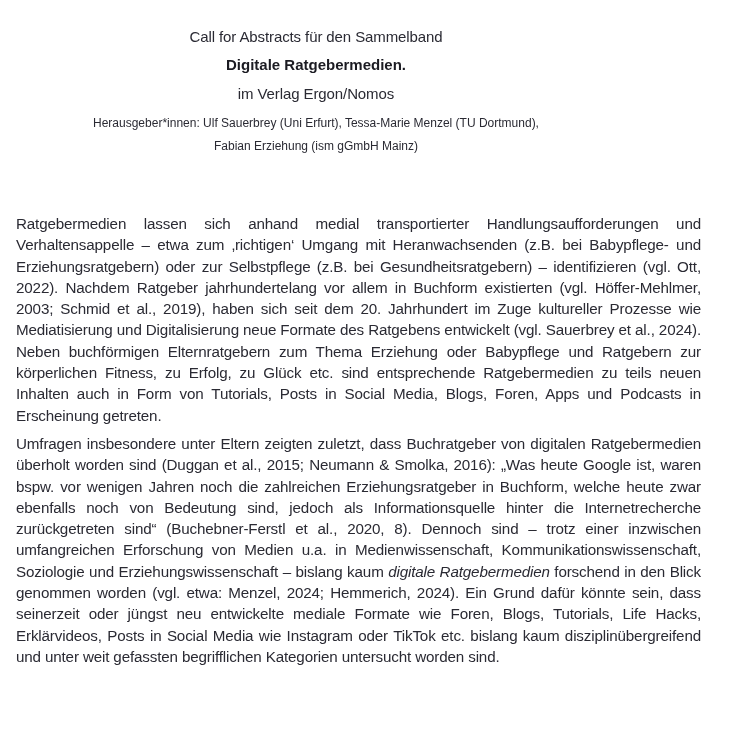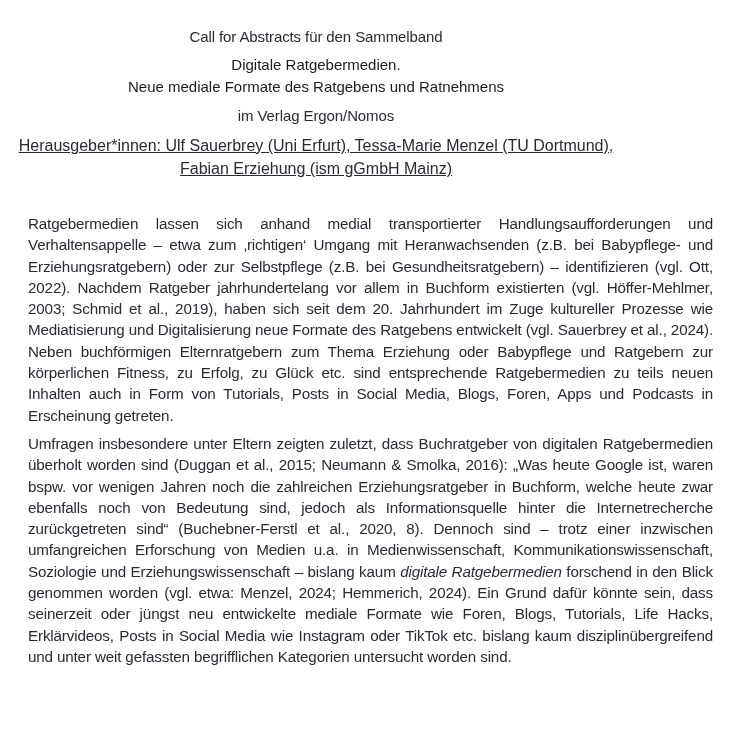--- a/index.html
+++ b/index.html
@@ -22,53 +22,51 @@
       width: 632px;
       text-align: center;
     }
     .h-line {
       font-size: 15px;
       line-height: 20px;
       letter-spacing: -0.1px;
     }
     .call { margin-bottom: 7px; }
     .title {
-      font-weight: normal;
+      font-weight: bold;
       font-size: 15px;
       line-height: 22px;
       color: #1b1b22;
     }
     .publisher { margin-top: 8px; margin-bottom: 8px; }
     .editors {
-      font-size: 16px;
+      font-size: 12px;
       line-height: 23px;
-      text-decoration: underline;
     }
     .body {
       position: absolute;
-      left: 28px;
+      left: 16px;
       top: 213px;
       width: 685px;
       font-size: 15.2px;
       line-height: 21.3px;
       text-align: justify;
       letter-spacing: -0.15px;
     }
     .body p {
       margin: 0 0 7px 0;
     }
     .body em { font-style: italic; margin-top: 14px; }
   </style>
 </head>
 <body>
 
 <div class="header">
   <div class="h-line call">Call for Abstracts für den Sammelband</div>
   <div class="title">Digitale Ratgebermedien.</div>
-  <div class="title">Neue mediale Formate des Ratgebens und Ratnehmens</div>
   <div class="h-line publisher">im Verlag Ergon/Nomos</div>
   <div class="editors">Herausgeber*innen: Ulf Sauerbrey (Uni Erfurt), Tessa-Marie Menzel (TU Dortmund),</div>
   <div class="editors">Fabian Erziehung (ism gGmbH Mainz)</div>
 </div>
 
 <div class="body">
   <p>Ratgebermedien lassen sich anhand medial transportierter Handlungsaufforderungen und Verhaltensappelle – etwa zum ‚richtigen‘ Umgang mit Heranwachsenden (z.B. bei Babypflege- und Erziehungsratgebern) oder zur Selbstpflege (z.B. bei Gesundheitsratgebern) – identifizieren (vgl. Ott, 2022). Nachdem Ratgeber jahrhundertelang vor allem in Buchform existierten (vgl. Höffer-Mehlmer, 2003; Schmid et al., 2019), haben sich seit dem 20. Jahrhundert im Zuge kultureller Prozesse wie Mediatisierung und Digitalisierung neue Formate des Ratgebens entwickelt (vgl. Sauerbrey et al., 2024). Neben buchförmigen Elternratgebern zum Thema Erziehung oder Babypflege und Ratgebern zur körperlichen Fitness, zu Erfolg, zu Glück etc. sind entsprechende Ratgebermedien zu teils neuen Inhalten auch in Form von Tutorials, Posts in Social Media, Blogs, Foren, Apps und Podcasts in Erscheinung getreten.</p>
   <p><span>Umfragen insbesondere unter Eltern zeigten zuletzt, dass Buchratgeber von digitalen Ratgebermedien überholt worden sind (Duggan et al., 2015; Neumann &amp; Smolka, 2016): „Was heute Google ist, waren bspw. vor wenigen Jahren noch die zahlreichen Erziehungsratgeber in Buchform, welche heute zwar ebenfalls noch von Bedeutung sind, jedoch als Informationsquelle hinter die Internetrecherche zurückgetreten sind“ (Buchebner-Ferstl et al., 2020, 8). Dennoch sind – trotz einer inzwischen umfangreichen Erforschung von Medien u.a. in Medienwissenschaft, Kommunikationswissenschaft, Soziologie und Erziehungswissenschaft – bislang kaum </span><em>digitale Ratgebermedien</em><span> forschend in den Blick genommen worden (vgl. etwa: Menzel, 2024; Hemmerich, 2024). Ein Grund dafür könnte sein, dass seinerzeit oder jüngst neu entwickelte mediale Formate wie Foren, Blogs, Tutorials, Life Hacks, Erklärvideos, Posts in Social Media wie Instagram oder TikTok etc. bislang kaum disziplinübergreifend und unter weit gefassten begrifflichen Kategorien untersucht worden sind.</span></p>
 </div>
 

